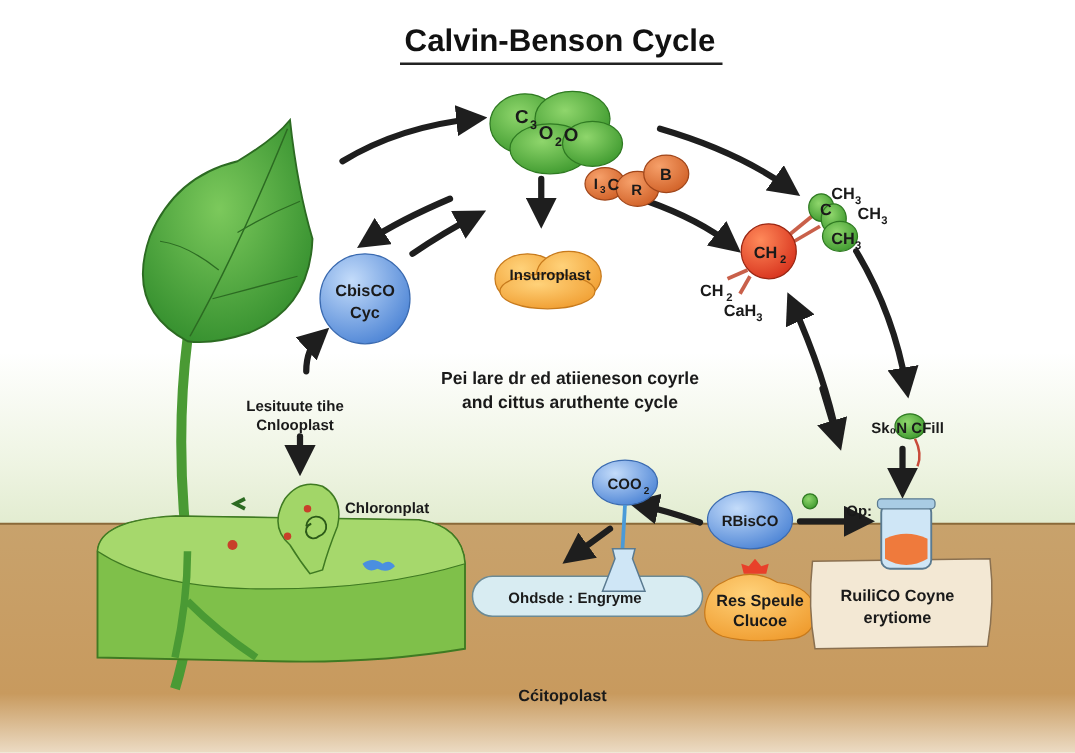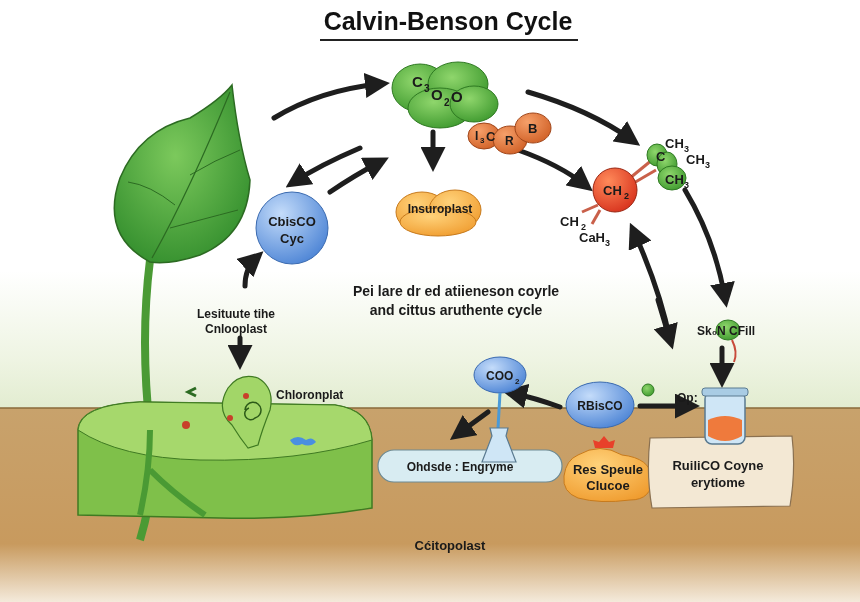--- a/index.html
+++ b/index.html
@@ -1,17 +1,17 @@
 <!DOCTYPE html>
 <html><head>
 <meta charset="utf-8">
 <style>
   html, body { margin:0; padding:0; }
   body { width:860px; height:602px; overflow:hidden; background:#ffffff; font-family:"Liberation Sans", sans-serif; }
-  #stage { position:relative; width:860px; height:447px; }
+  #stage { position:relative; width:860px; height:447px;margin-top:11px; }
   svg { position:absolute; left:0; top:0; }
   .lbl { font-family:"Liberation Sans", sans-serif; font-weight:bold; fill:#1a1a1a; }
   .title { font-family:"Liberation Sans", sans-serif; font-weight:bold; font-size:25px; fill:#111; }
 </style>
 </head>
 <body>
 
 <div id="stage">
 <svg width="860" height="602" viewBox="0 0 860 602">
   <defs>

